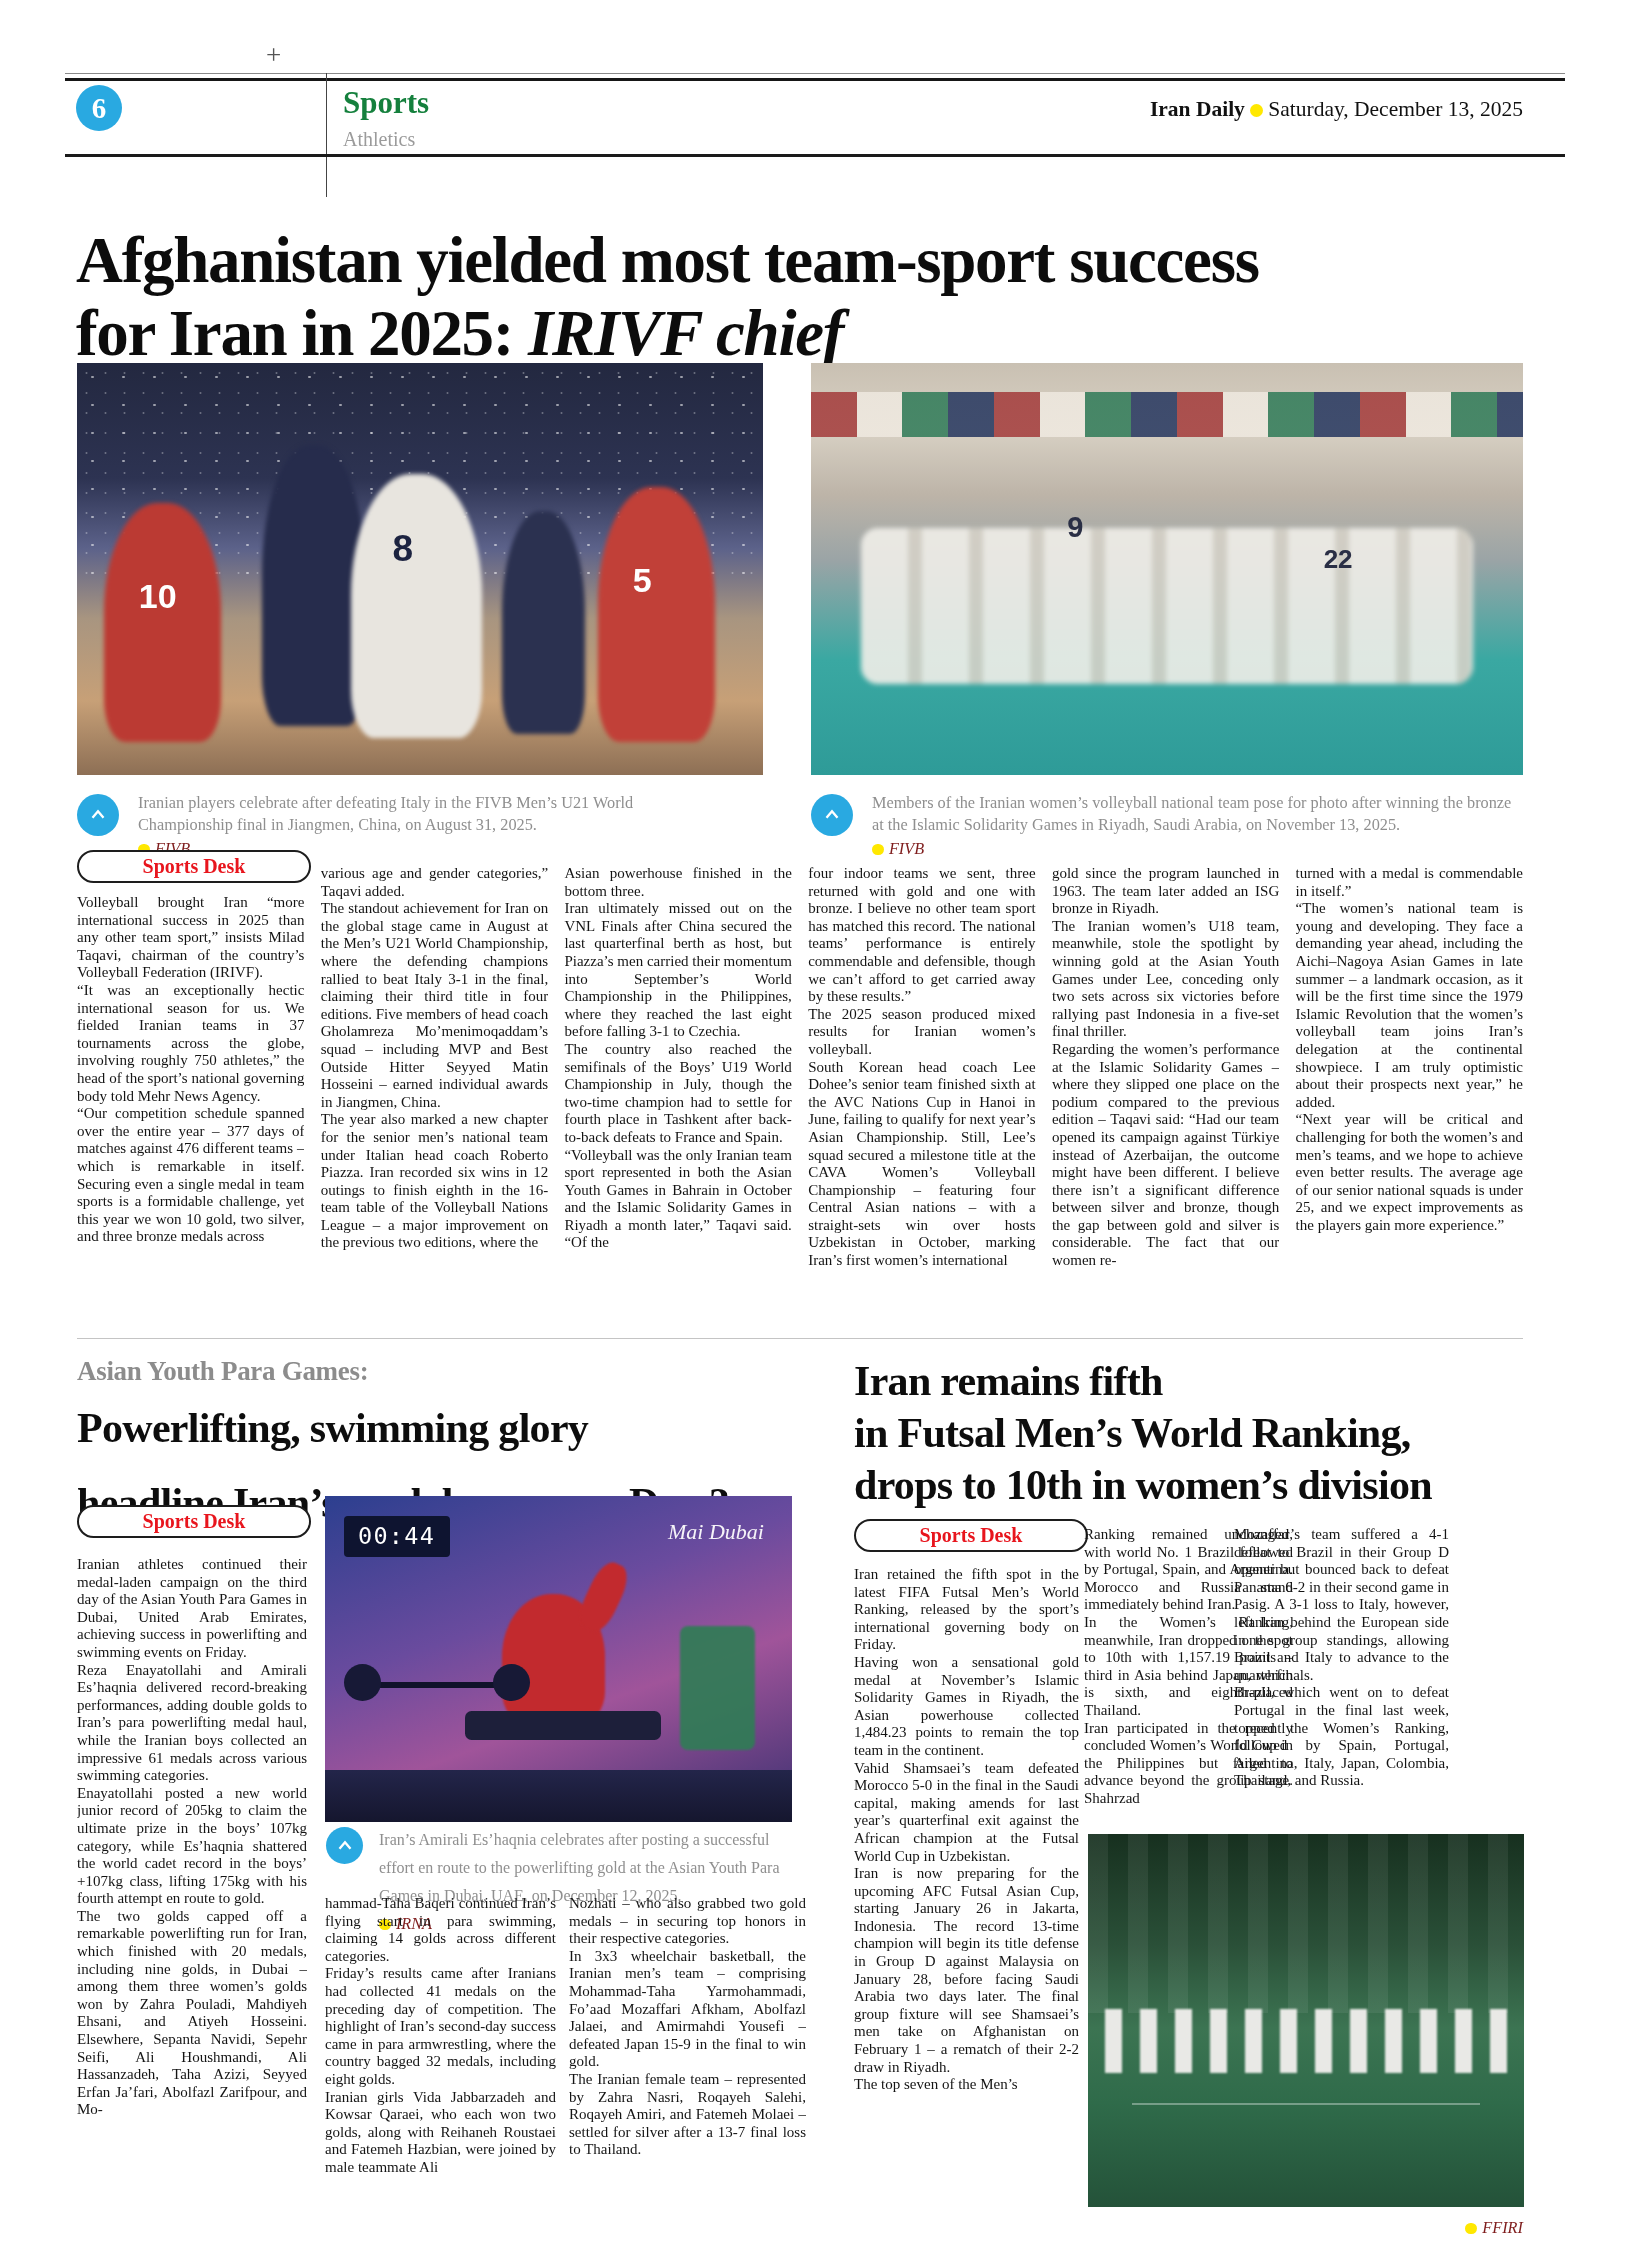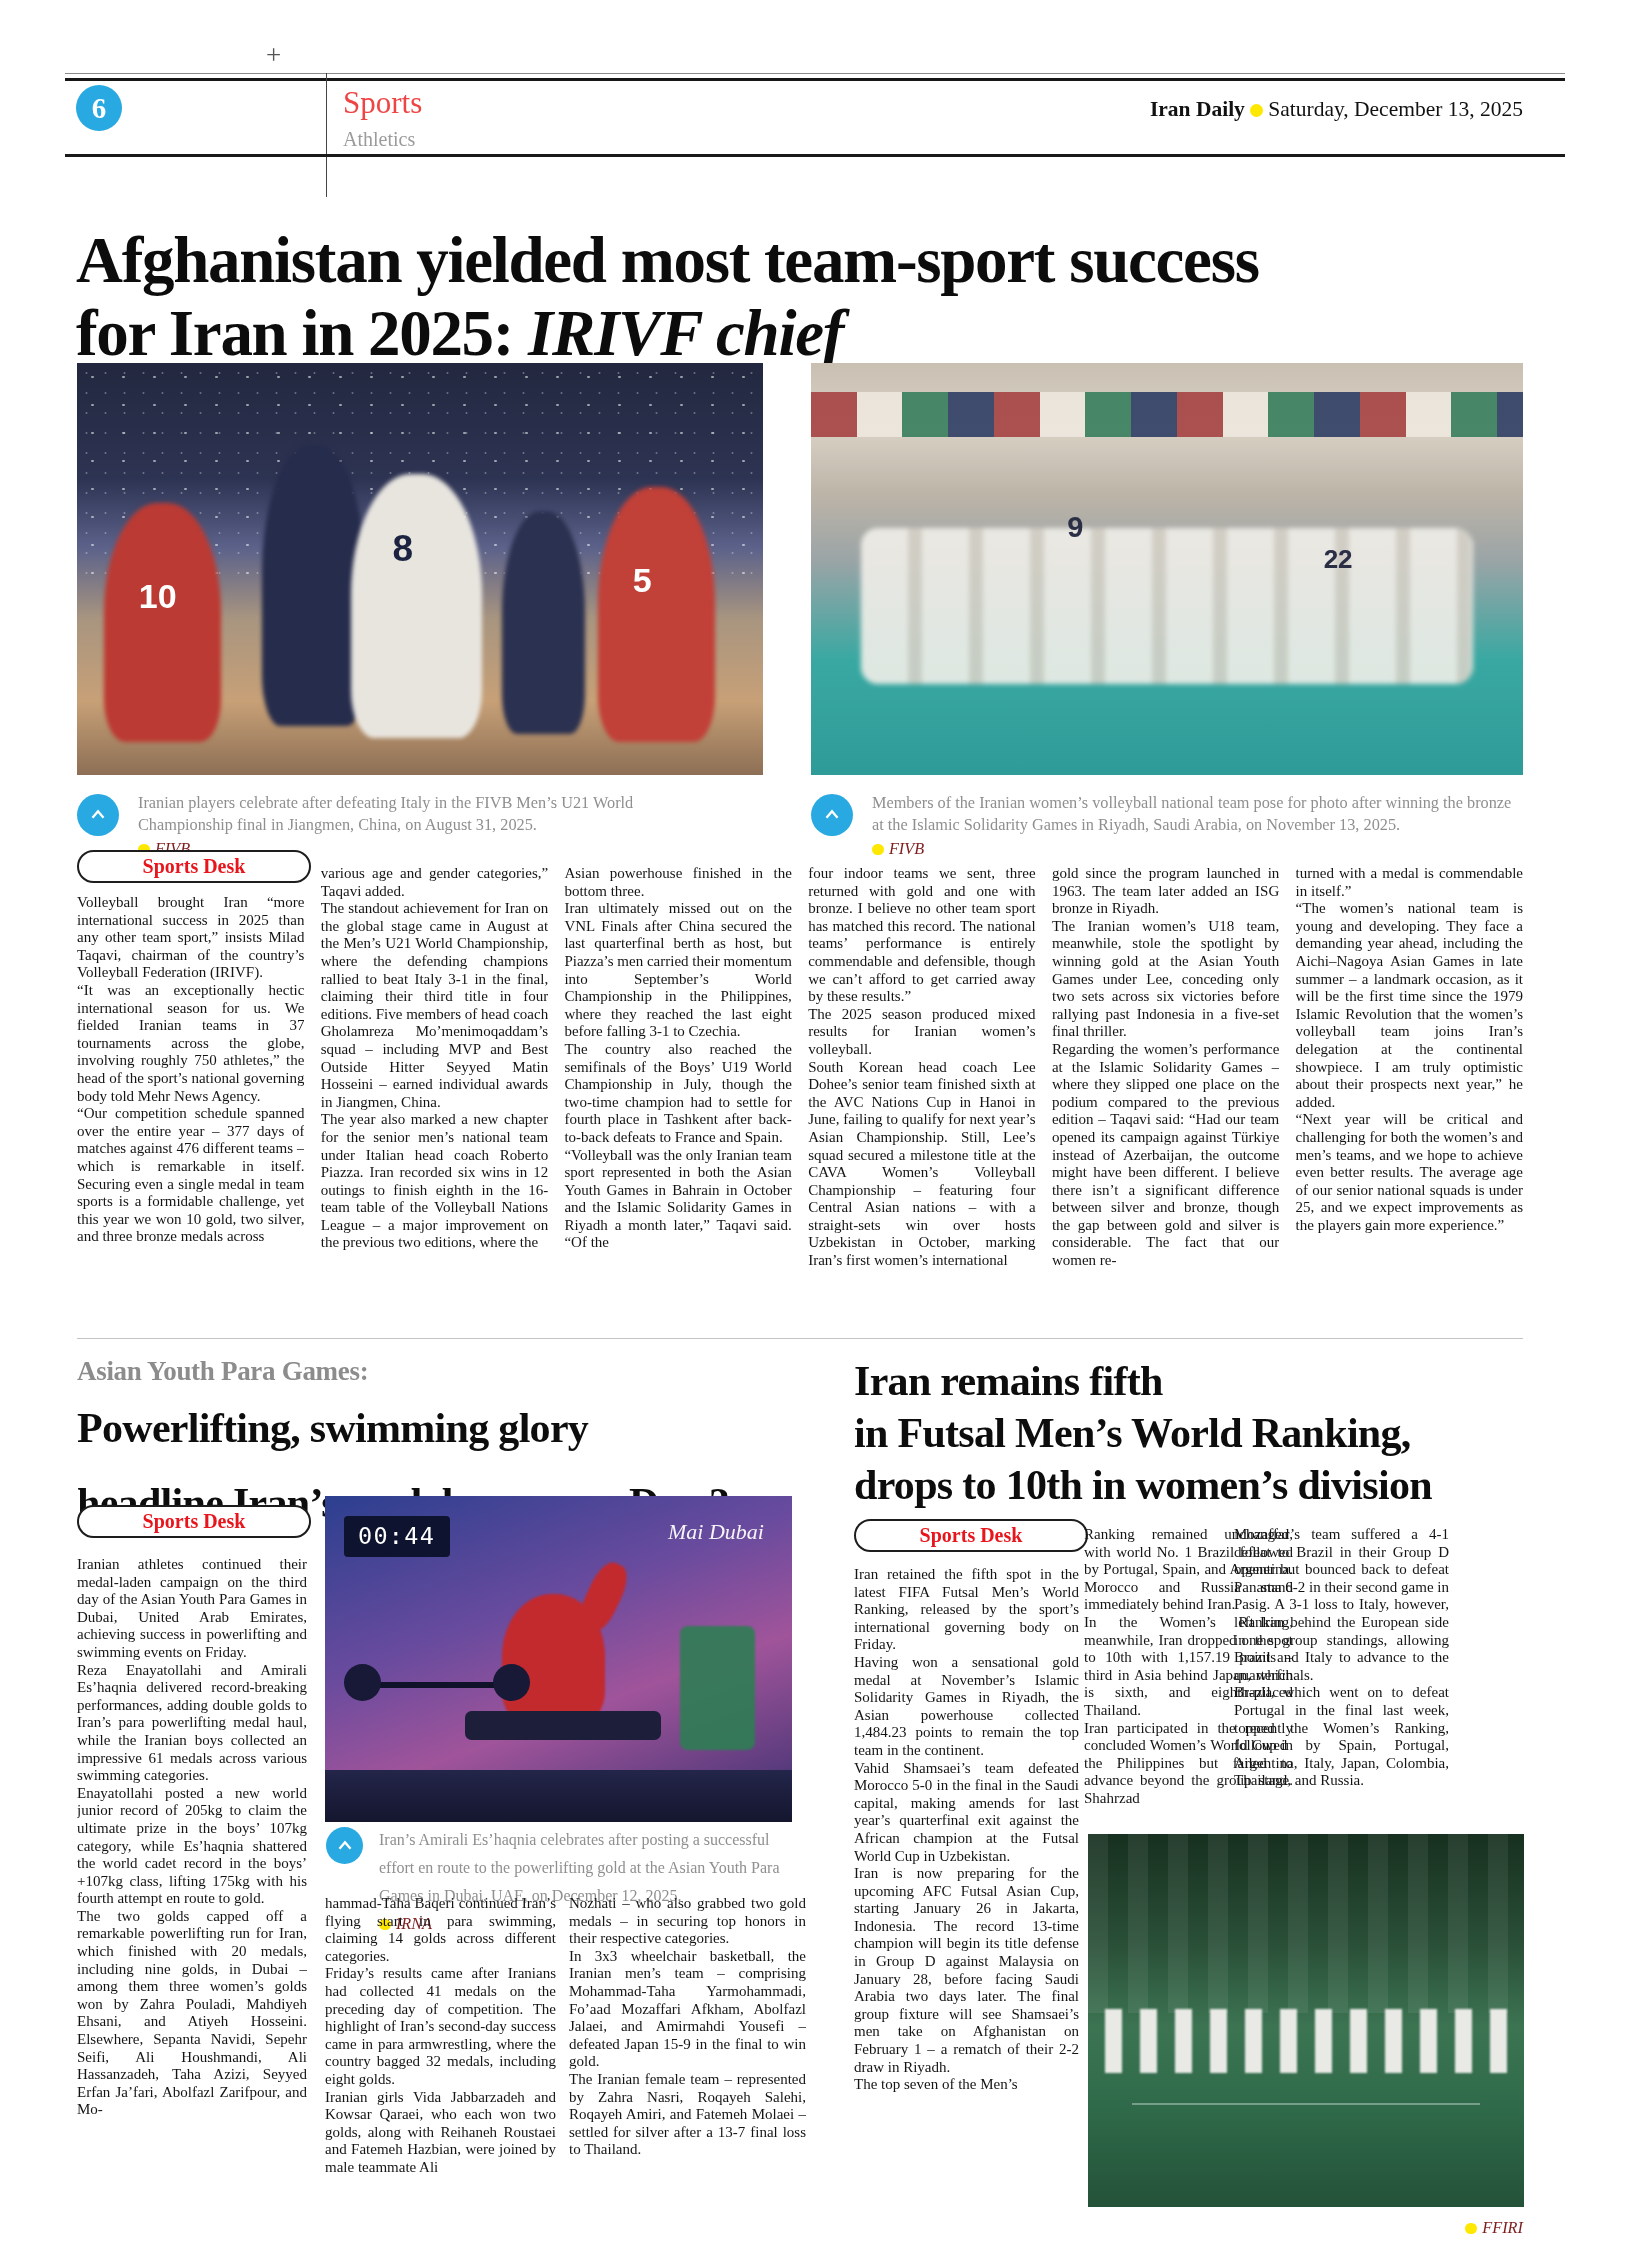--- a/index.html
+++ b/index.html
@@ -8,21 +8,21 @@
   .abs{position:absolute;}
   
   .crop-mark{left:266px;top:40px;font-size:27px;color:#555;font-weight:400;}
   .rule-thin{left:65px;top:73px;width:1500px;height:1.3px;background:#8a8a8a;}
   .rule-thick{left:65px;top:78px;width:1500px;height:3.3px;background:#161616;}
   .rule-bottom{left:65px;top:154px;width:1500px;height:2.6px;background:#1a1a1a;}
   .page-badge{left:76px;top:85px;width:46px;height:46px;border-radius:50%;
       background:#29a9e1;color:#fff;display:flex;align-items:center;justify-content:center;
       font-size:29px;font-weight:bold;}
   .hdr-vrule{left:326px;top:73px;width:1.3px;height:124px;background:#444;}
-  .hdr-section{left:343px;top:85px;font-size:31px;font-weight:normal;color:#ef4444;}
+  .hdr-section{left:343px;top:85px;font-size:31px;font-weight:bold;color:#15803d;}
   .hdr-subsection{left:343px;top:128px;font-size:20px;color:#9b9b9b;}
   .hdr-right{top:97px;right:107px;font-size:21.5px;color:#111;white-space:nowrap;}
   .hdr-right b{font-weight:bold;}
   .dot{display:inline-block;width:13px;height:13px;border-radius:50%;background:#ffe800;
        vertical-align:-1.3px;margin:0 5.2px;}
   
   .headline1{left:76px;top:180px;width:1454px;font-weight:bold;color:#0c0c0c;
       font-size:65px;line-height:73px;letter-spacing:-1.3px;}
   .headline1 .hl-line{display:block;white-space:nowrap;}
   .headline1 .it{font-style:italic;}

